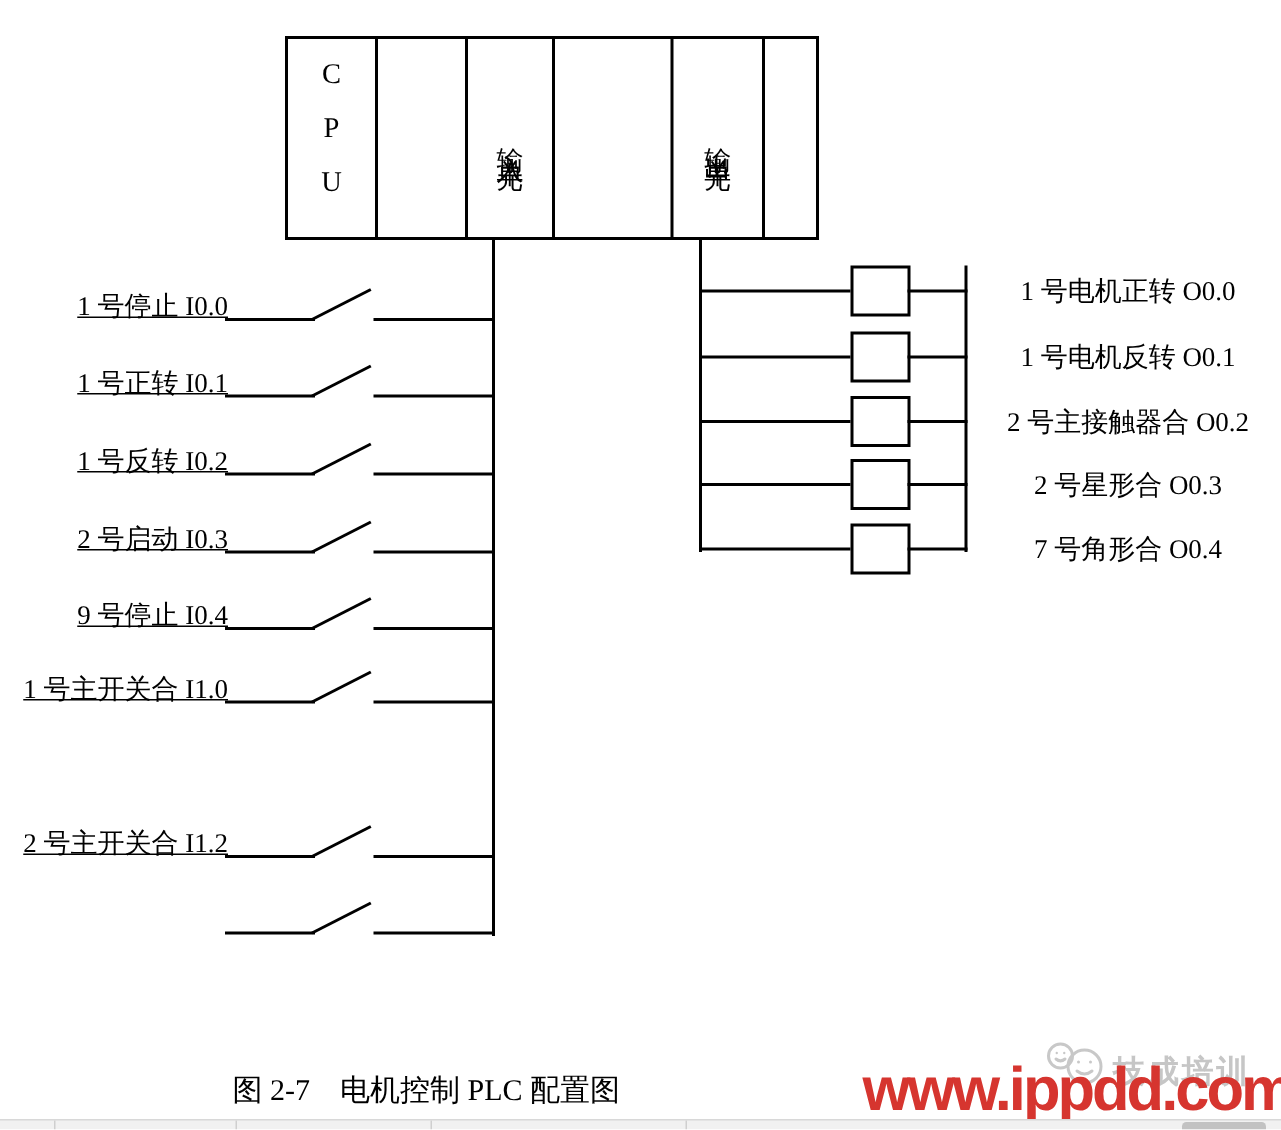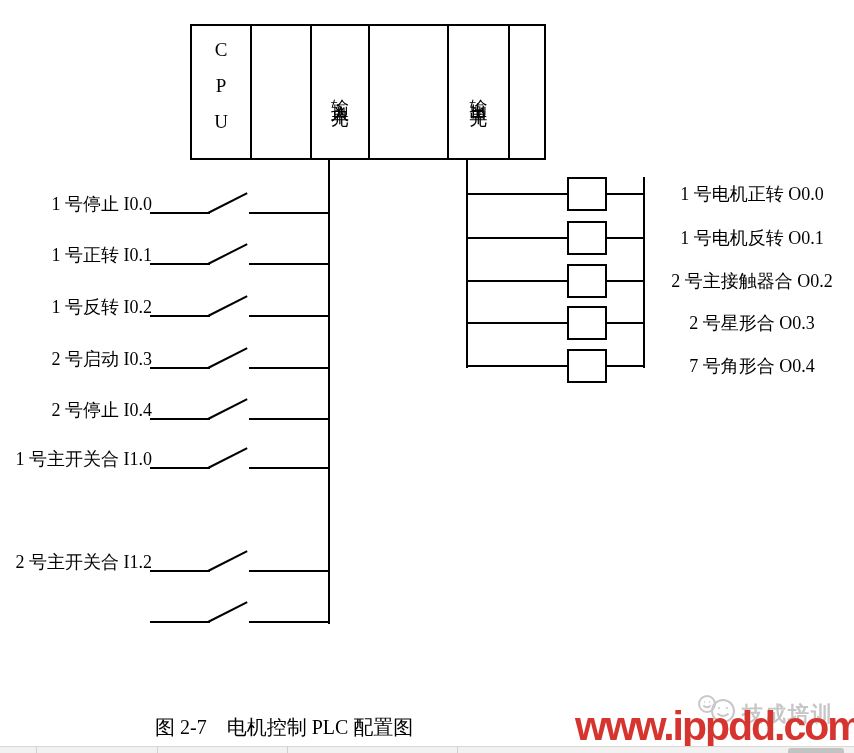--- a/index.html
+++ b/index.html
@@ -31,21 +31,21 @@
   
   .hline, .vline { position:absolute; background:#000; }
   .input-bus  { left:328px; top:160px; width:2px; height:464px; }
   .output-bus-left  { left:466px; top:160px; width:2px; height:208px; }
   .output-bus-right { left:643px; top:177px; width:2px; height:191px; }
 
   
   .input-row { position:absolute; left:0; width:334px; height:24px; }
   .input-label {
     position:absolute; right:182px; bottom:1px;
-    font-size:18px; line-height:20px; white-space:nowrap;
+    font-size:18px; line-height:20px; white-space:nowrap;text-decoration:underline;
   }
   .lead-left  { left:150px; top:21px; width:60px; height:2px; }
   .blade {
     left:208px; top:21px; width:44px; height:2px; background:#000;
     transform-origin:left center; transform:rotate(-27deg); position:absolute;
   }
   .lead-right { left:249px; top:21px; width:81px; height:2px; }
 
   
   .output-row { position:absolute; left:0; width:854px; height:36px;font-family:Liberation Serif, serif; }
@@ -142,21 +142,21 @@
     <div class="blade"></div>
     <div class="hline lead-right"></div>
   </div>
   <div class="input-row" style="top:346px">
     <span class="input-label">2 号启动 I0.3</span>
     <div class="hline lead-left"></div>
     <div class="blade"></div>
     <div class="hline lead-right"></div>
   </div>
   <div class="input-row" style="top:397px">
-    <span class="input-label">2 号停止 I0.4</span>
+    <span class="input-label">9 号停止 I0.4</span>
     <div class="hline lead-left"></div>
     <div class="blade"></div>
     <div class="hline lead-right"></div>
   </div>
   <div class="input-row" style="top:446px">
     <span class="input-label">1 号主开关合 I1.0</span>
     <div class="hline lead-left"></div>
     <div class="blade"></div>
     <div class="hline lead-right"></div>
   </div>

